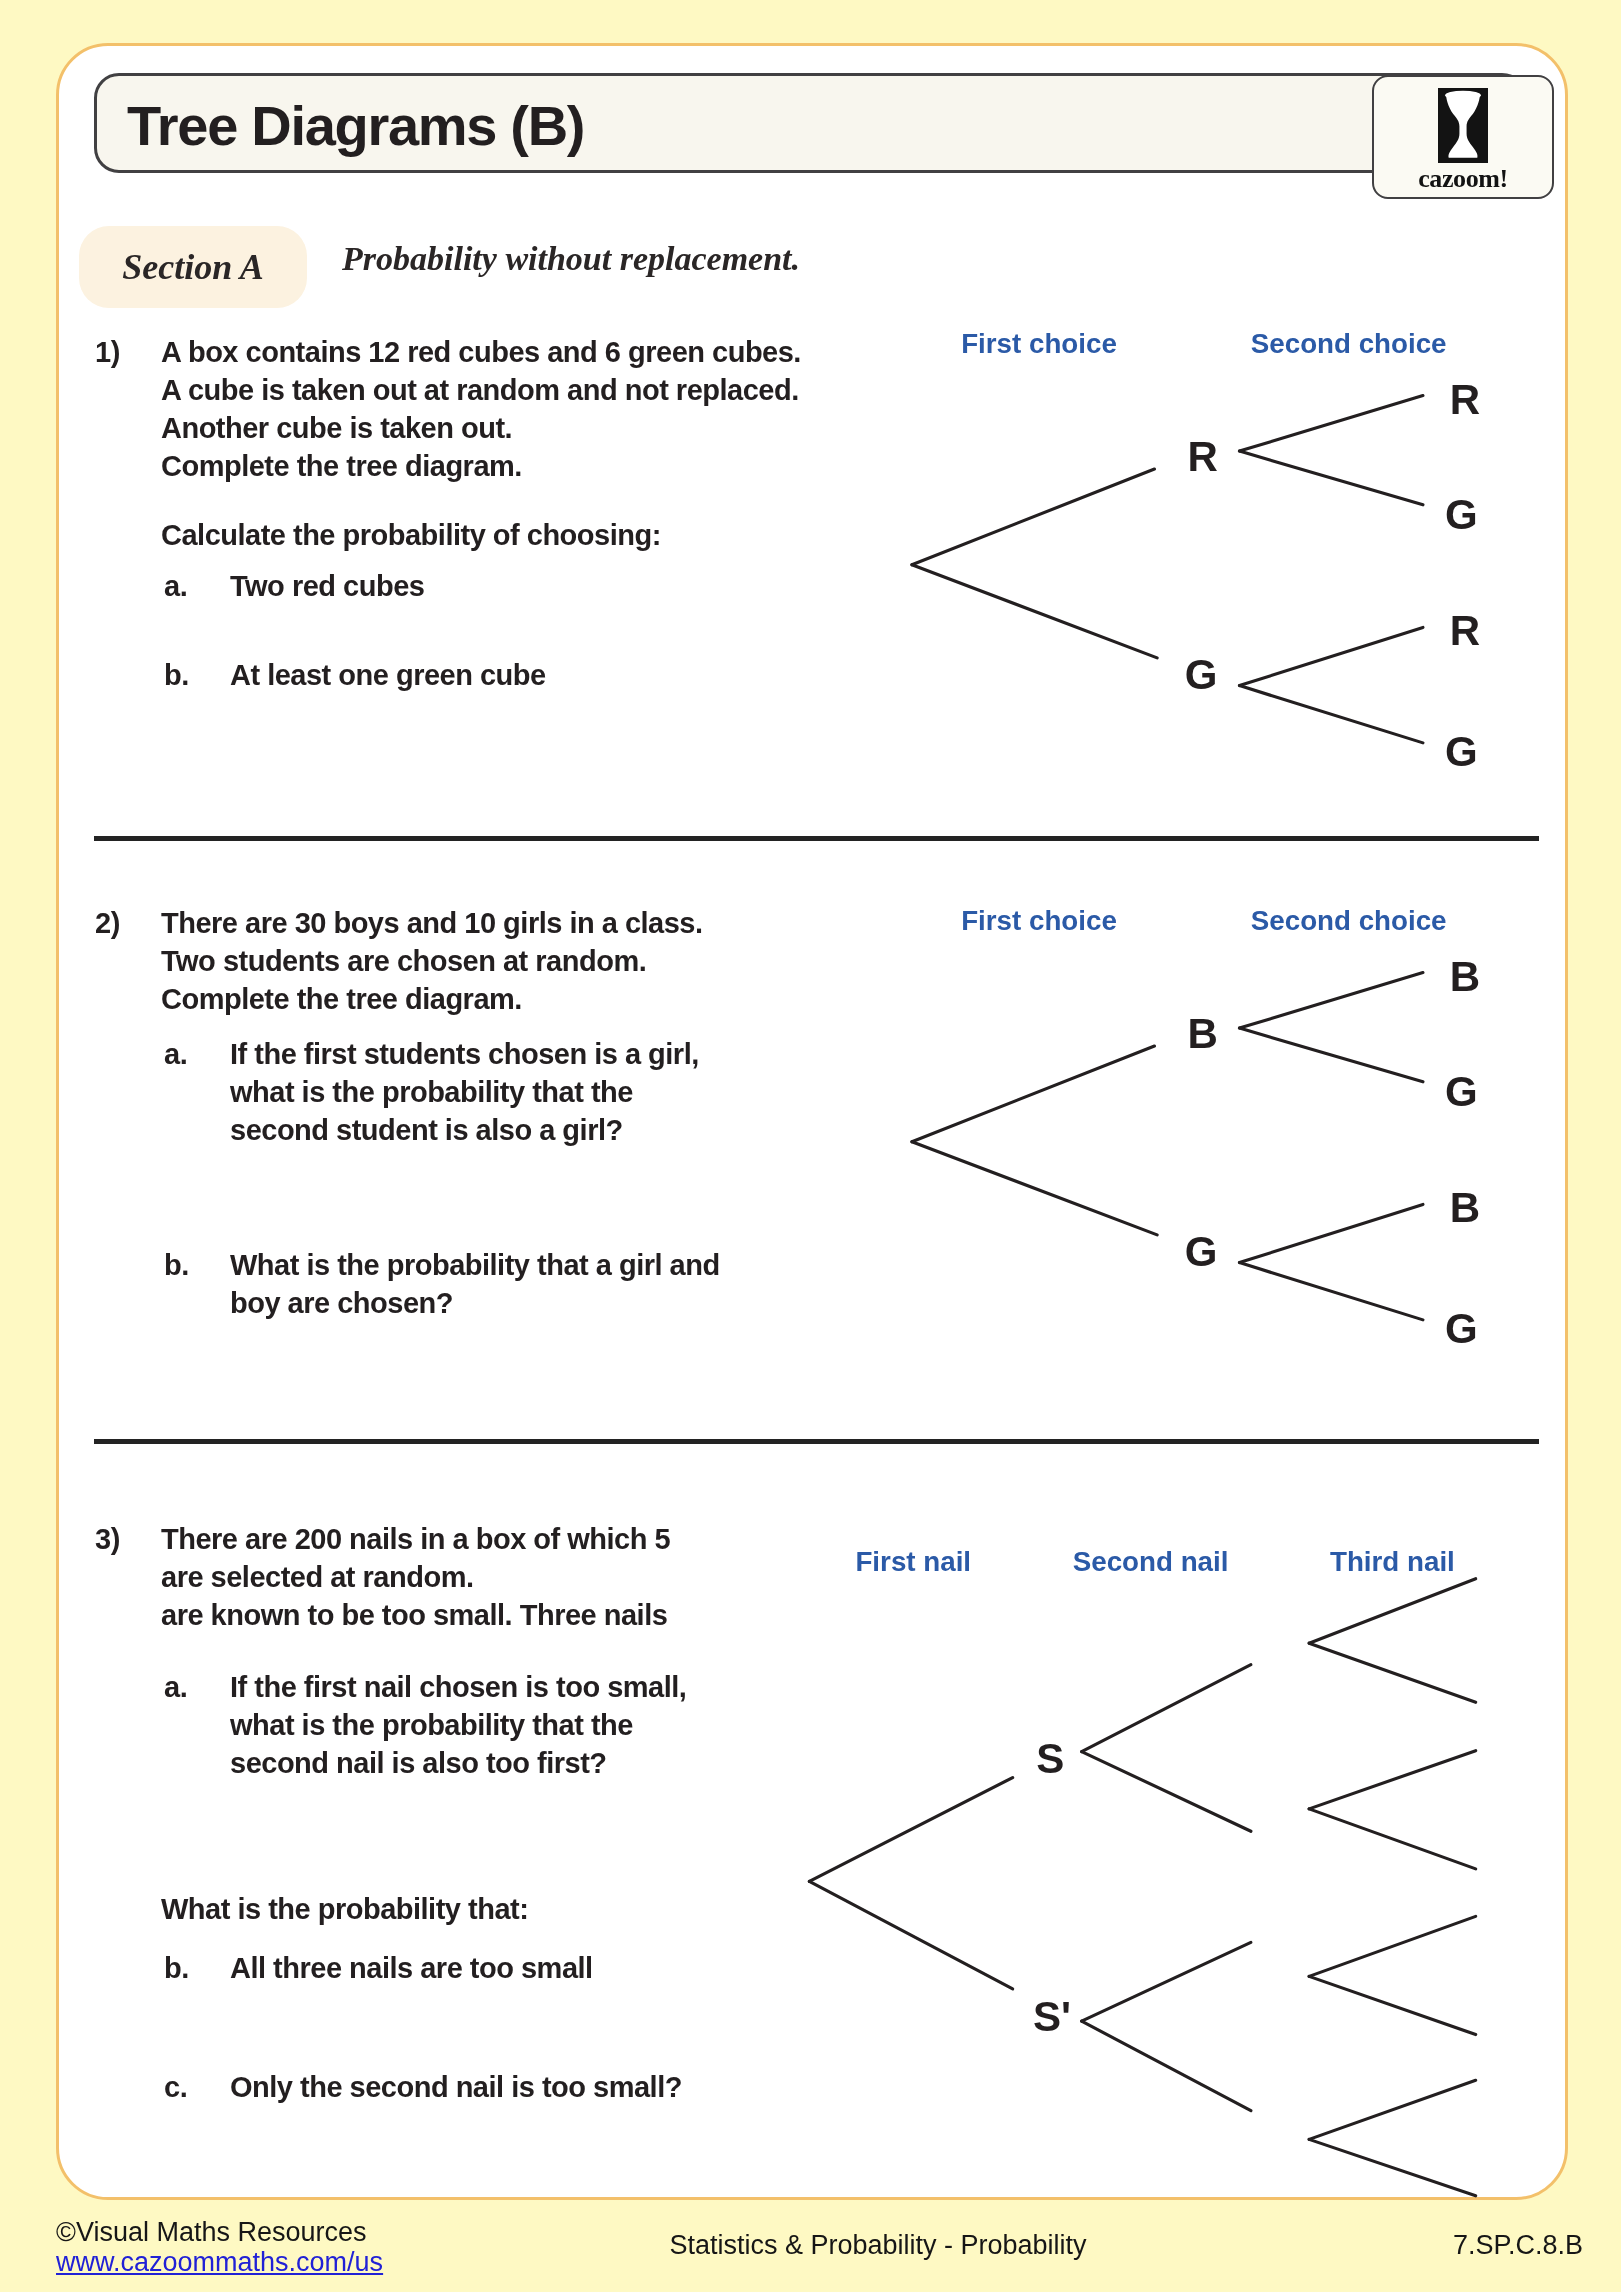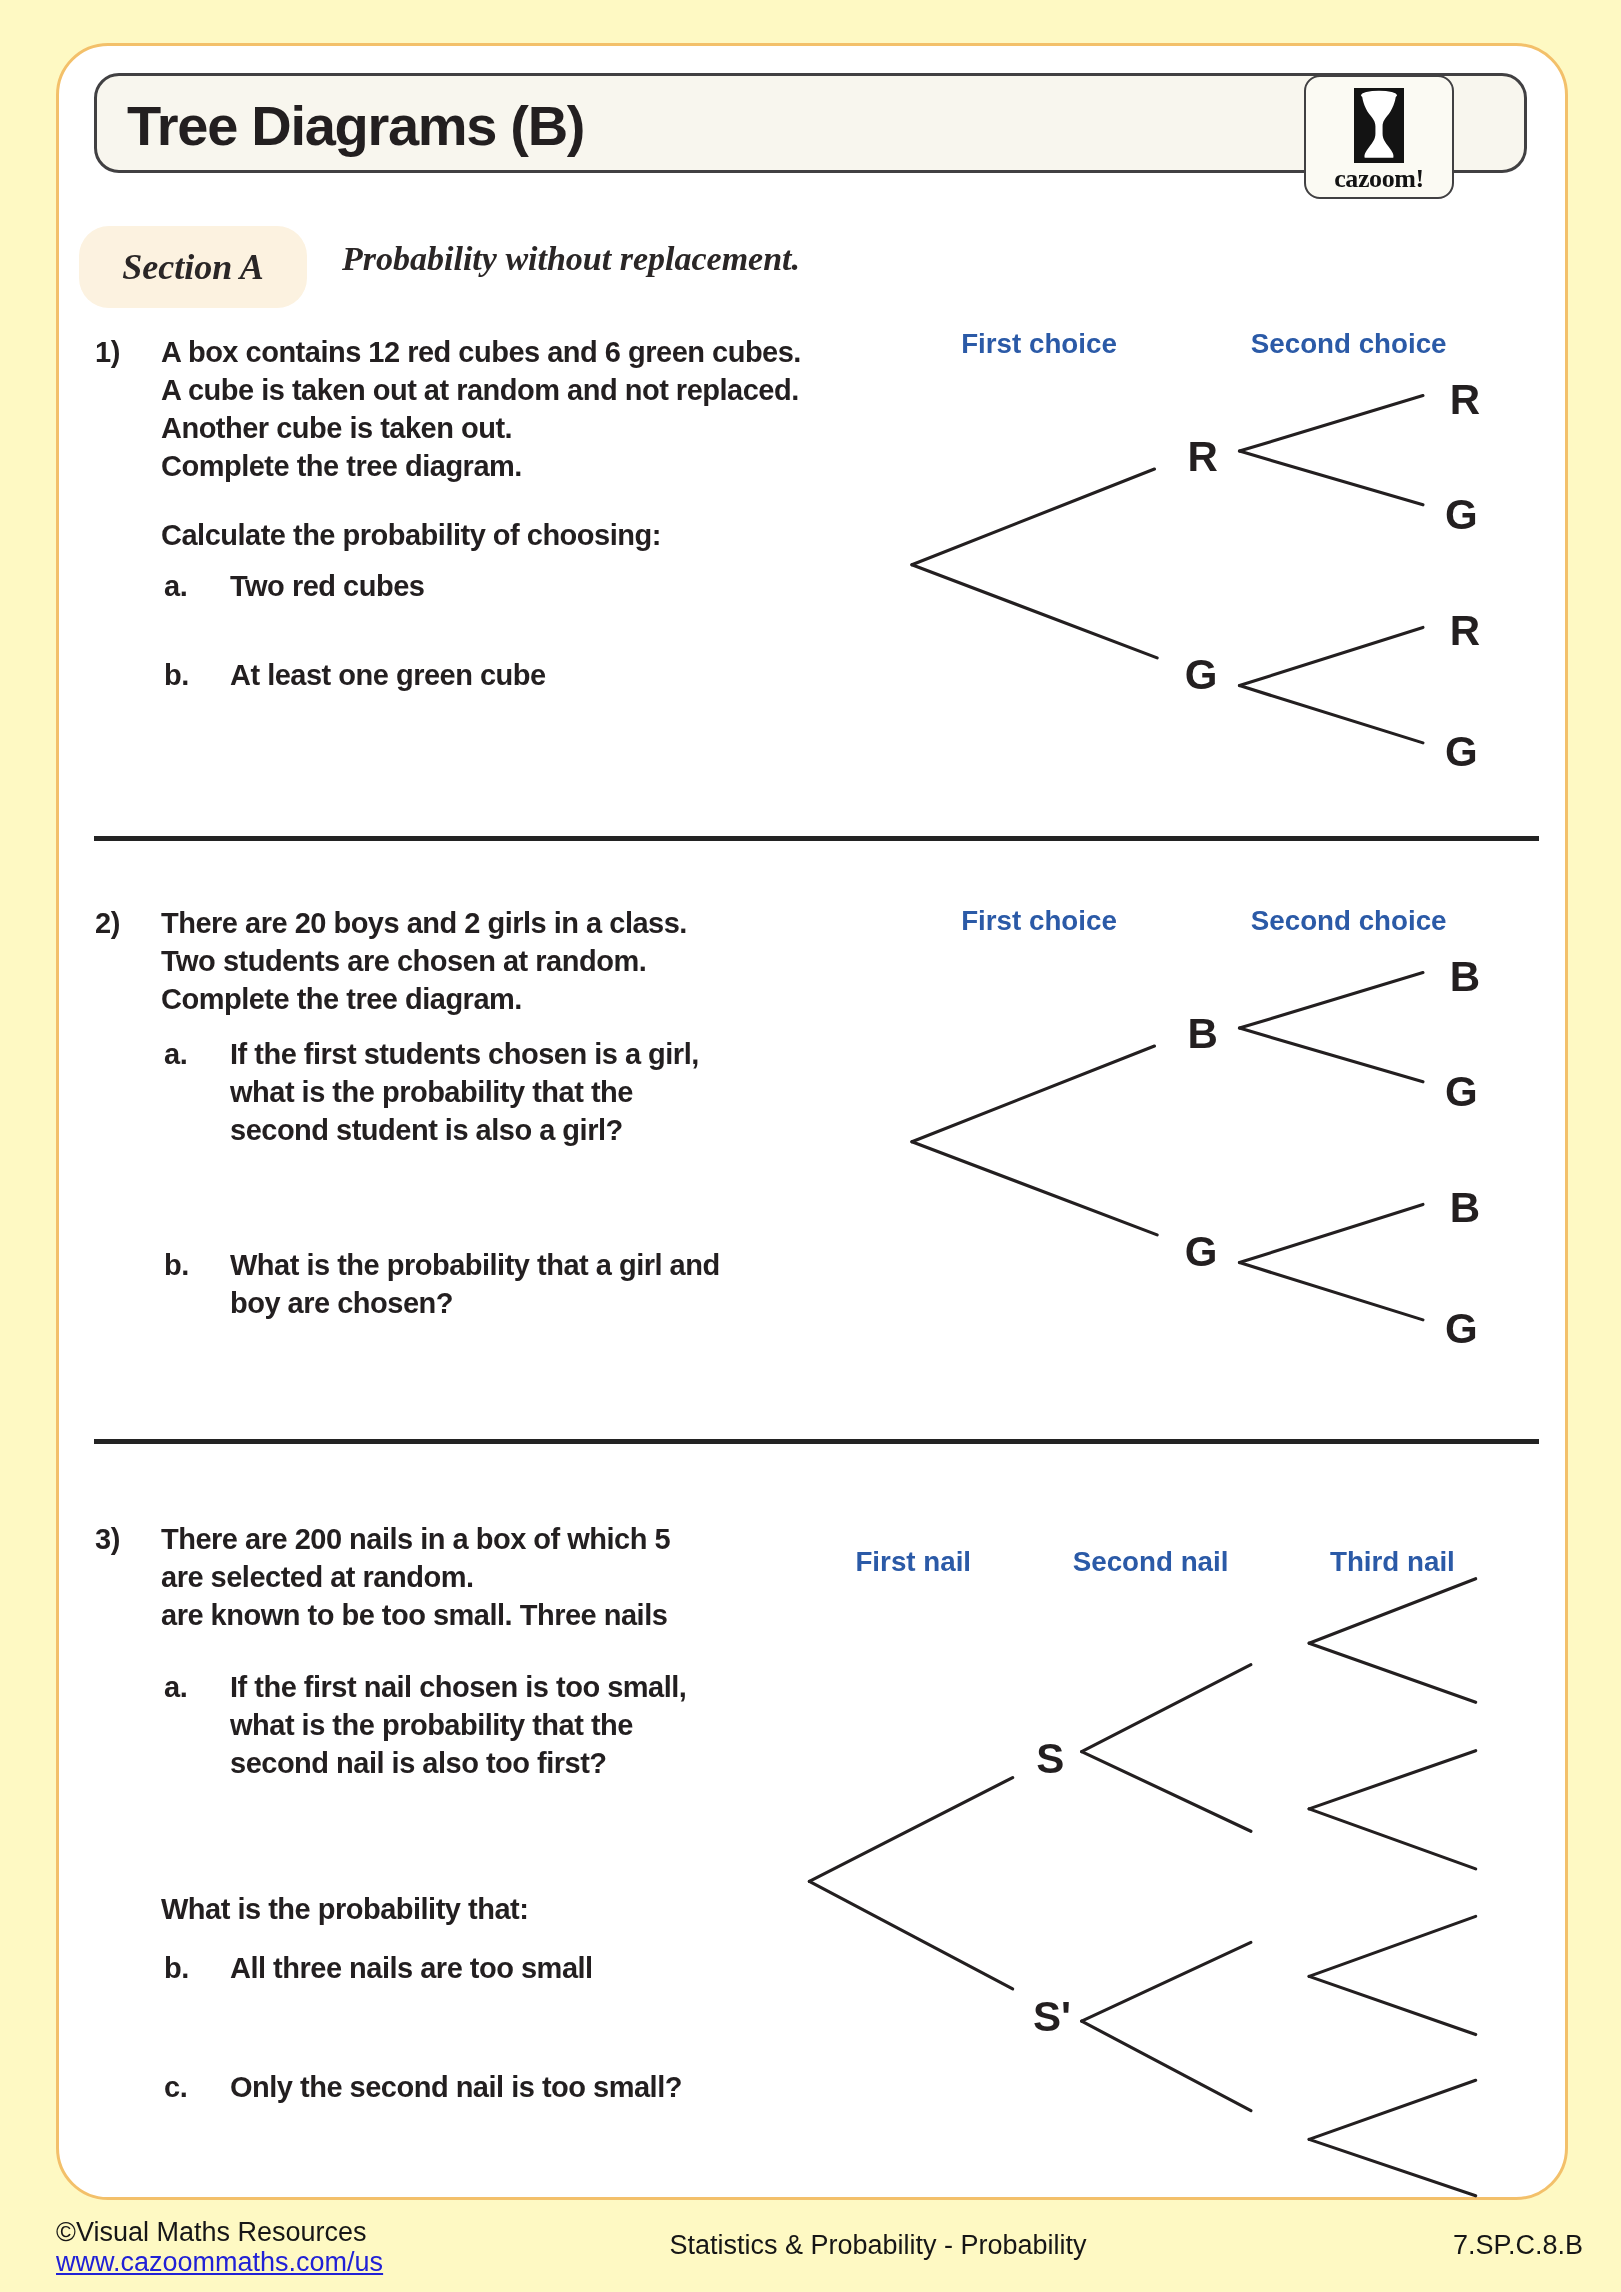--- a/index.html
+++ b/index.html
@@ -4,21 +4,21 @@
 <style>
   html,body{margin:0;padding:0;background:#ffffff;}
   .page{position:relative;width:1622px;height:2293px;background:#fef9c3;overflow:hidden;
         font-family:"Liberation Sans",sans-serif;color:#231f20;}
   .card{position:absolute;left:56px;top:43px;width:1512px;height:2157px;
         border:3.6px solid #f3c06a;border-radius:52px;background:#ffffff;box-sizing:border-box;}
   .title-box{position:absolute;left:94px;top:73px;width:1433px;height:100px;
         border:3.6px solid #414042;border-radius:25px;background:#f8f6ee;box-sizing:border-box;
         display:flex;align-items:center;z-index:1;}
   .title-text{font-size:56px;font-weight:700;letter-spacing:-1.3px;padding-left:30px;padding-top:5.4px;}
-  .logo-box{position:absolute;left:1304px;top:75px;width:150px;height:124px;
+  .logo-box{position:absolute;left:1372px;top:75px;width:182px;height:124px;
         border:2.7px solid #414042;border-radius:16px;background:#fbfaf3;box-sizing:border-box;
         display:flex;flex-direction:column;align-items:center;z-index:2;}
   .logo-mark{margin-top:10.7px;width:50px;height:75px;background:#131313;
         display:flex;align-items:center;justify-content:center;}
   .logo-text{font-family:"Liberation Serif",serif;font-weight:700;font-size:26px;
         letter-spacing:-0.4px;margin-top:1.8px;color:#131313;}
   .section-pill{position:absolute;left:79px;top:226px;width:228px;height:82px;
         background:#fcf2e0;border-radius:30px;display:flex;align-items:center;justify-content:center;}
   .section-label{font-family:"Liberation Serif",serif;font-weight:700;font-style:italic;
         font-size:36px;color:#2a2626;}
@@ -93,21 +93,21 @@
     <text class="node" x="676" y="123" text-anchor="middle">R</text>
     <text class="node" x="672" y="251" text-anchor="middle">G</text>
     <text class="node" x="676" y="381" text-anchor="middle">R</text>
     <text class="node" x="672" y="516" text-anchor="middle">G</text>
   </svg>
 
   <div class="divider" style="top:836px;"></div>
 
   <div class="q-num" style="left:95px;top:904px;">2)</div>
   <div class="q-block" style="left:161px;top:904px;">
-    <div>There are 20 boys and 2 girls in a class.</div>
+    <div>There are 30 boys and 10 girls in a class.</div>
     <div>Two students are chosen at random.</div>
     <div>Complete the tree diagram.</div>
   </div>
   <div class="q-block" style="left:164px;top:1035px;">a.</div>
   <div class="q-block" style="left:230px;top:1035px;">
     <div>If the first students chosen is a girl,</div>
     <div>what is the probability that the</div>
     <div>second student is also a girl?</div>
   </div>
   <div class="q-block" style="left:164px;top:1246px;">b.</div>

